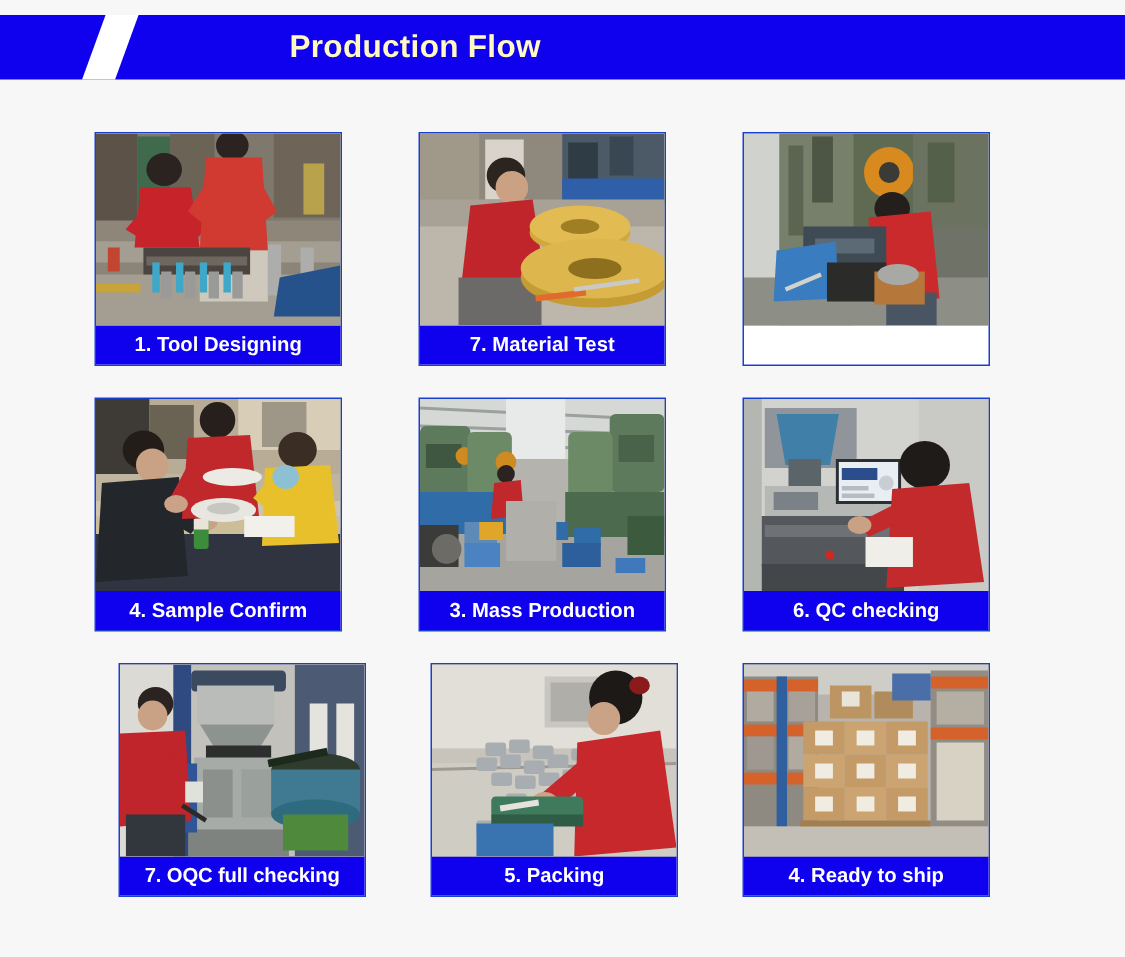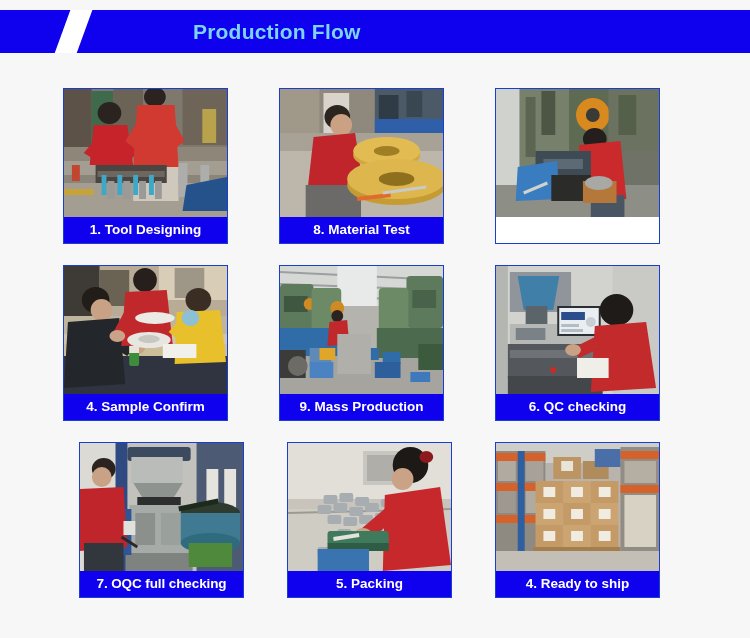--- a/index.html
+++ b/index.html
@@ -33,21 +33,21 @@
     height: 58px;
     background: #ffffff;
     transform: skewX(-20deg);
   }
   .header-title {
     position: absolute;
     left: 193px;
     top: 0;
     height: 43px;
     line-height: 43px;
-    color: #7dd3fc;
+    color: #fef9c3;
     font-size: 21px;
     font-weight: bold;
     letter-spacing: 0.2px;
     white-space: nowrap;
   }
 
   
   .grid {
     position: absolute;
     left: 63px;
@@ -180,21 +180,21 @@
           <ellipse cx="108" cy="66" rx="34" ry="14" fill="#d2a83c"></ellipse>
           <ellipse cx="108" cy="62" rx="34" ry="14" fill="#e2bb52"></ellipse>
           <ellipse cx="108" cy="62" rx="13" ry="5" fill="#a07f24"></ellipse>
           <ellipse cx="118" cy="96" rx="50" ry="20" fill="#c59c33"></ellipse>
           <ellipse cx="118" cy="90" rx="50" ry="20" fill="#ddb74e"></ellipse>
           <ellipse cx="118" cy="90" rx="18" ry="7" fill="#8d6f1e"></ellipse>
           <path d="M78 110 L112 106" stroke="#e06b2c" stroke-width="4" fill="none"></path>
           <path d="M104 104 L148 98" stroke="#c9c9c7" stroke-width="3" fill="none"></path>
         </svg>
       </div>
-      <div class="card-label">8. Material Test</div>
+      <div class="card-label">7. Material Test</div>
     </div>
 
     <div class="card">
       <div class="card-photo">
         <svg viewBox="0 0 165 128" preserveAspectRatio="none">
           <rect x="0" y="0" width="165" height="128" fill="#6f7266"></rect>
           <rect x="0" y="0" width="24" height="128" fill="#cfd2cd"></rect>
           <rect x="24" y="0" width="50" height="128" fill="#76806a"></rect>
           <rect x="30" y="8" width="10" height="60" fill="#5c6452"></rect>
           <rect x="46" y="2" width="14" height="44" fill="#4d5545"></rect>
@@ -301,21 +301,21 @@
           <rect x="40" y="82" width="16" height="12" fill="#e0a62a"></rect>
           <rect x="60" y="84" width="14" height="12" fill="#3f79bb"></rect>
           <rect x="84" y="82" width="16" height="12" fill="#2f6ca8"></rect>
           <rect x="104" y="86" width="18" height="12" fill="#2f6ca8"></rect>
           <rect x="30" y="96" width="24" height="16" fill="#4b83c2"></rect>
           <rect x="96" y="96" width="26" height="16" fill="#2d5f9c"></rect>
           <rect x="132" y="106" width="20" height="10" fill="#3f79bb"></rect>
           <rect x="58" y="68" width="34" height="40" fill="#b0afa9"></rect>
         </svg>
       </div>
-      <div class="card-label">9. Mass Production</div>
+      <div class="card-label">3. Mass Production</div>
     </div>
 
     <div class="card">
       <div class="card-photo">
         <svg viewBox="0 0 165 128" preserveAspectRatio="none">
           <rect x="0" y="0" width="165" height="128" fill="#d2d3cf"></rect>
           <rect x="0" y="0" width="12" height="128" fill="#b4b6b2"></rect>
           <rect x="118" y="0" width="47" height="128" fill="#c9cac6"></rect>
 
           <rect x="14" y="6" width="62" height="40" fill="#8f959a"></rect>

